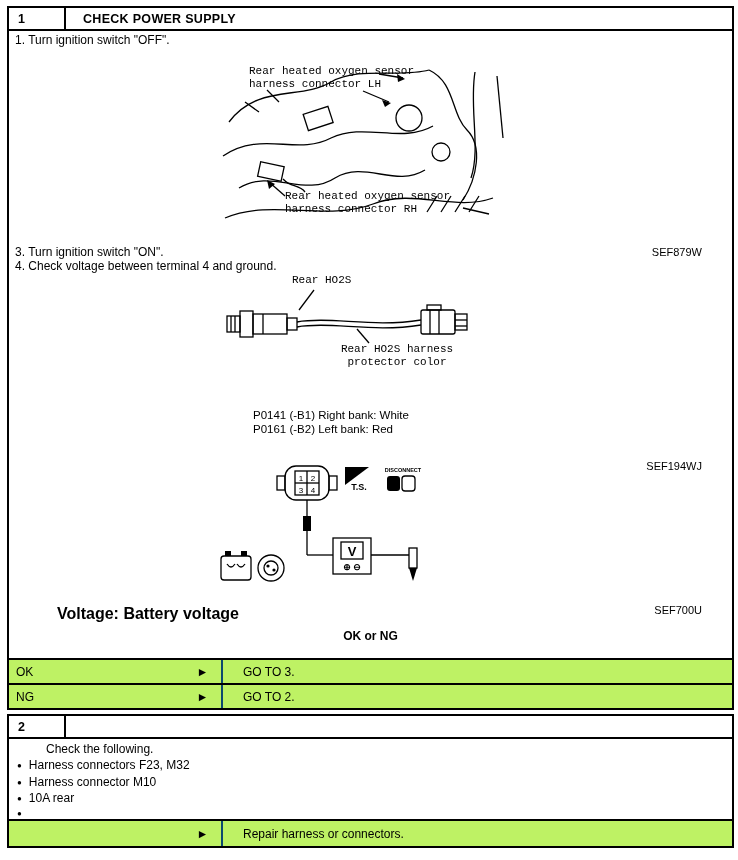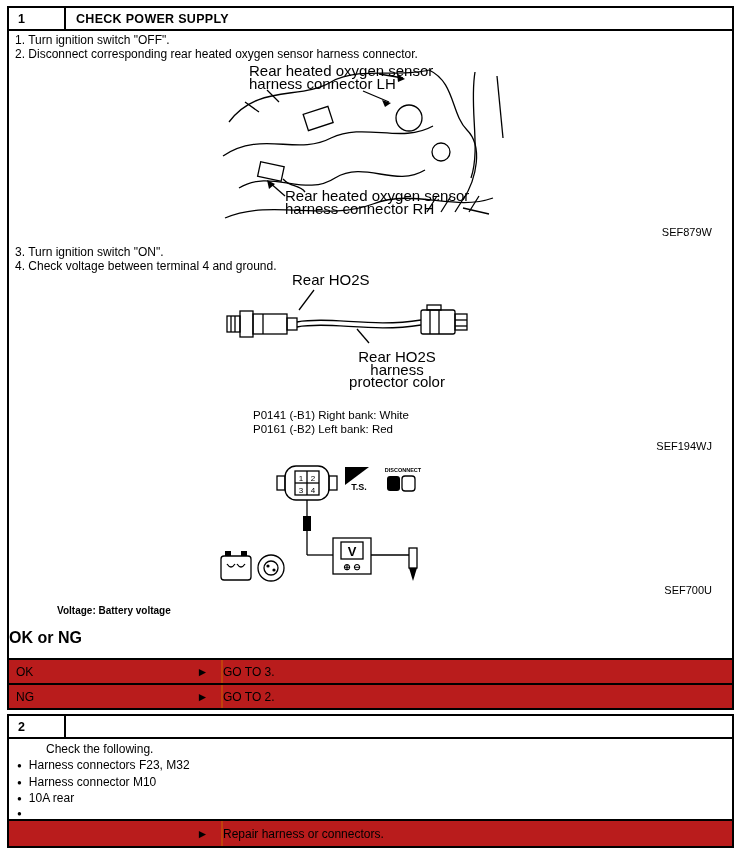--- a/index.html
+++ b/index.html
@@ -4,43 +4,43 @@
 <style>
   html,body{margin:0;padding:0;background:#fff;}
   .page{position:relative;width:738px;height:860px;background:#fff;color:#000;
         font-family:"Liberation Sans",sans-serif;overflow:hidden;}
   .box{position:absolute;left:7px;width:723px;border:2px solid #000;background:#fff;}
   #section1{top:6px;height:700px;}
   #section2{top:714px;height:130px;}
   .box-header{display:flex;align-items:stretch;height:21px;border-bottom:2px solid #000;
               font-weight:bold;font-size:12.5px;}
   .box-num{width:46px;border-right:2px solid #000;display:flex;align-items:center;padding-left:9px;}
-  .box-title{display:flex;align-items:center;padding-left:10px;letter-spacing:.3px;}
+  .box-title{display:flex;align-items:center;padding-left:17px;letter-spacing:.3px;}
   .step{position:absolute;left:6px;font-size:12px;}
   .s1{top:25px}.s2{top:39px}.s3{top:237px}.s4{top:251px}
-  .ref{position:absolute;right:20px;font-size:11px;}
+  .ref{position:absolute;right:30px;font-size:11px;margin-top:20px;}
   .ref-1{top:218px}.ref-2{top:432px}.ref-3{top:576px}
   .prewrap{white-space:pre-line;}
   .fig{position:absolute;margin:0;}
   .fig-engine{left:204px;top:52px;width:306px;height:178px;}
   .fig-sensor{left:202px;top:266px;width:300px;height:104px;}
   .fig-meter{left:202px;top:452px;width:260px;height:140px;}
-  .fig-label{position:absolute;font-size:15px;line-height:12.5px;}
+  .fig-label{position:absolute;font-size:11px;line-height:12.5px;font-family:Liberation Mono, monospace;}
   .lh-label{left:36px;top:5px;}
   .rh-label{left:72px;top:130px;}
   .sensor-top-label{left:81px;top:0px;}
-  .sensor-bottom-label{left:120px;top:69px;width:132px;text-align:center;margin-top:8px;}
+  .sensor-bottom-label{left:120px;top:69px;width:132px;text-align:center;}
   .codes{position:absolute;left:244px;top:400px;font-size:11.5px;line-height:14px;}
-  .voltage{position:absolute;left:48px;top:597px;font-size:10px;font-weight:bold;}
-  .okng{position:absolute;left:0;top:621px;width:100%;font-size:16px;font-weight:bold;}
+  .voltage{position:absolute;left:48px;top:597px;font-size:16px;font-weight:bold;}
+  .okng{position:absolute;left:0;top:621px;width:100%;text-align:center;font-size:12px;font-weight:bold;}
   .results{position:absolute;left:0;right:0;bottom:0;}
-  .result-row{display:flex;align-items:center;height:23px;border-top:2px solid #000;font-size:12px;background:#b91c1c;}
+  .result-row{display:flex;align-items:center;height:23px;border-top:2px solid #000;font-size:12px;background:#bef264;}
   .r-label{width:168px;padding-left:7px;}
   .r-arrow{width:37px;text-align:center;font-size:12px;line-height:1;}
-  .r-action{flex:1;align-self:stretch;display:flex;align-items:center;border-left:2px solid #c2410c;padding-left:0;}
+  .r-action{flex:1;align-self:stretch;display:flex;align-items:center;border-left:2px solid #0c4a6e;padding-left:20px;}
   .intro{position:absolute;left:6px;top:26px;font-size:12px;margin-left:31px;}
   .bullets{position:absolute;left:8px;top:42px;font-size:12px;line-height:14.5px;}
   .bullet-line{display:flex;align-items:baseline;}
   .bullet-marker{font-size:8px;margin-right:7px;position:relative;top:-1px;}
   .action-row{height:25px;}
   svg.linework rect,svg.linework path,svg.linework line,svg.linework circle,svg.linework polygon{
       fill:none;stroke:#000;stroke-width:1.3px;}
   svg.linework .fill{fill:#000;stroke:none;}
   svg text{font-family:"Liberation Sans",sans-serif;stroke:none;fill:#000;text-anchor:middle;}
   svg text.t5{font-size:5.5px;font-weight:bold;}
@@ -53,21 +53,20 @@
 
 <div class="page">
 
   <section class="box" id="section1">
     <div class="box-header">
       <div class="box-num">1</div>
       <div class="box-title">CHECK POWER SUPPLY</div>
     </div>
 
     <div class="step s1">1.  Turn ignition switch "OFF".</div>
-    <div class="step s2">2.  Disconnect corresponding rear heated oxygen sensor harness connector.</div>
 
     <div class="fig fig-engine">
       <svg class="linework" viewBox="0 0 306 178" width="306" height="178">
         <g>
           <path d="M16,62 C44,24 88,40 118,22 C146,6 188,18 216,10"></path>
           <path d="M10,96 C48,70 84,96 118,78 C152,62 188,84 220,66"></path>
           <path d="M216,10 C242,22 238,54 254,70 C270,86 264,118 250,140"></path>
           <path d="M26,128 C58,108 92,138 122,118 C152,100 182,128 212,110"></path>
           <path d="M12,158 C60,138 112,162 160,144 C202,128 240,152 280,138"></path>
           <path d="M262,12 C256,48 268,88 258,118"></path>

